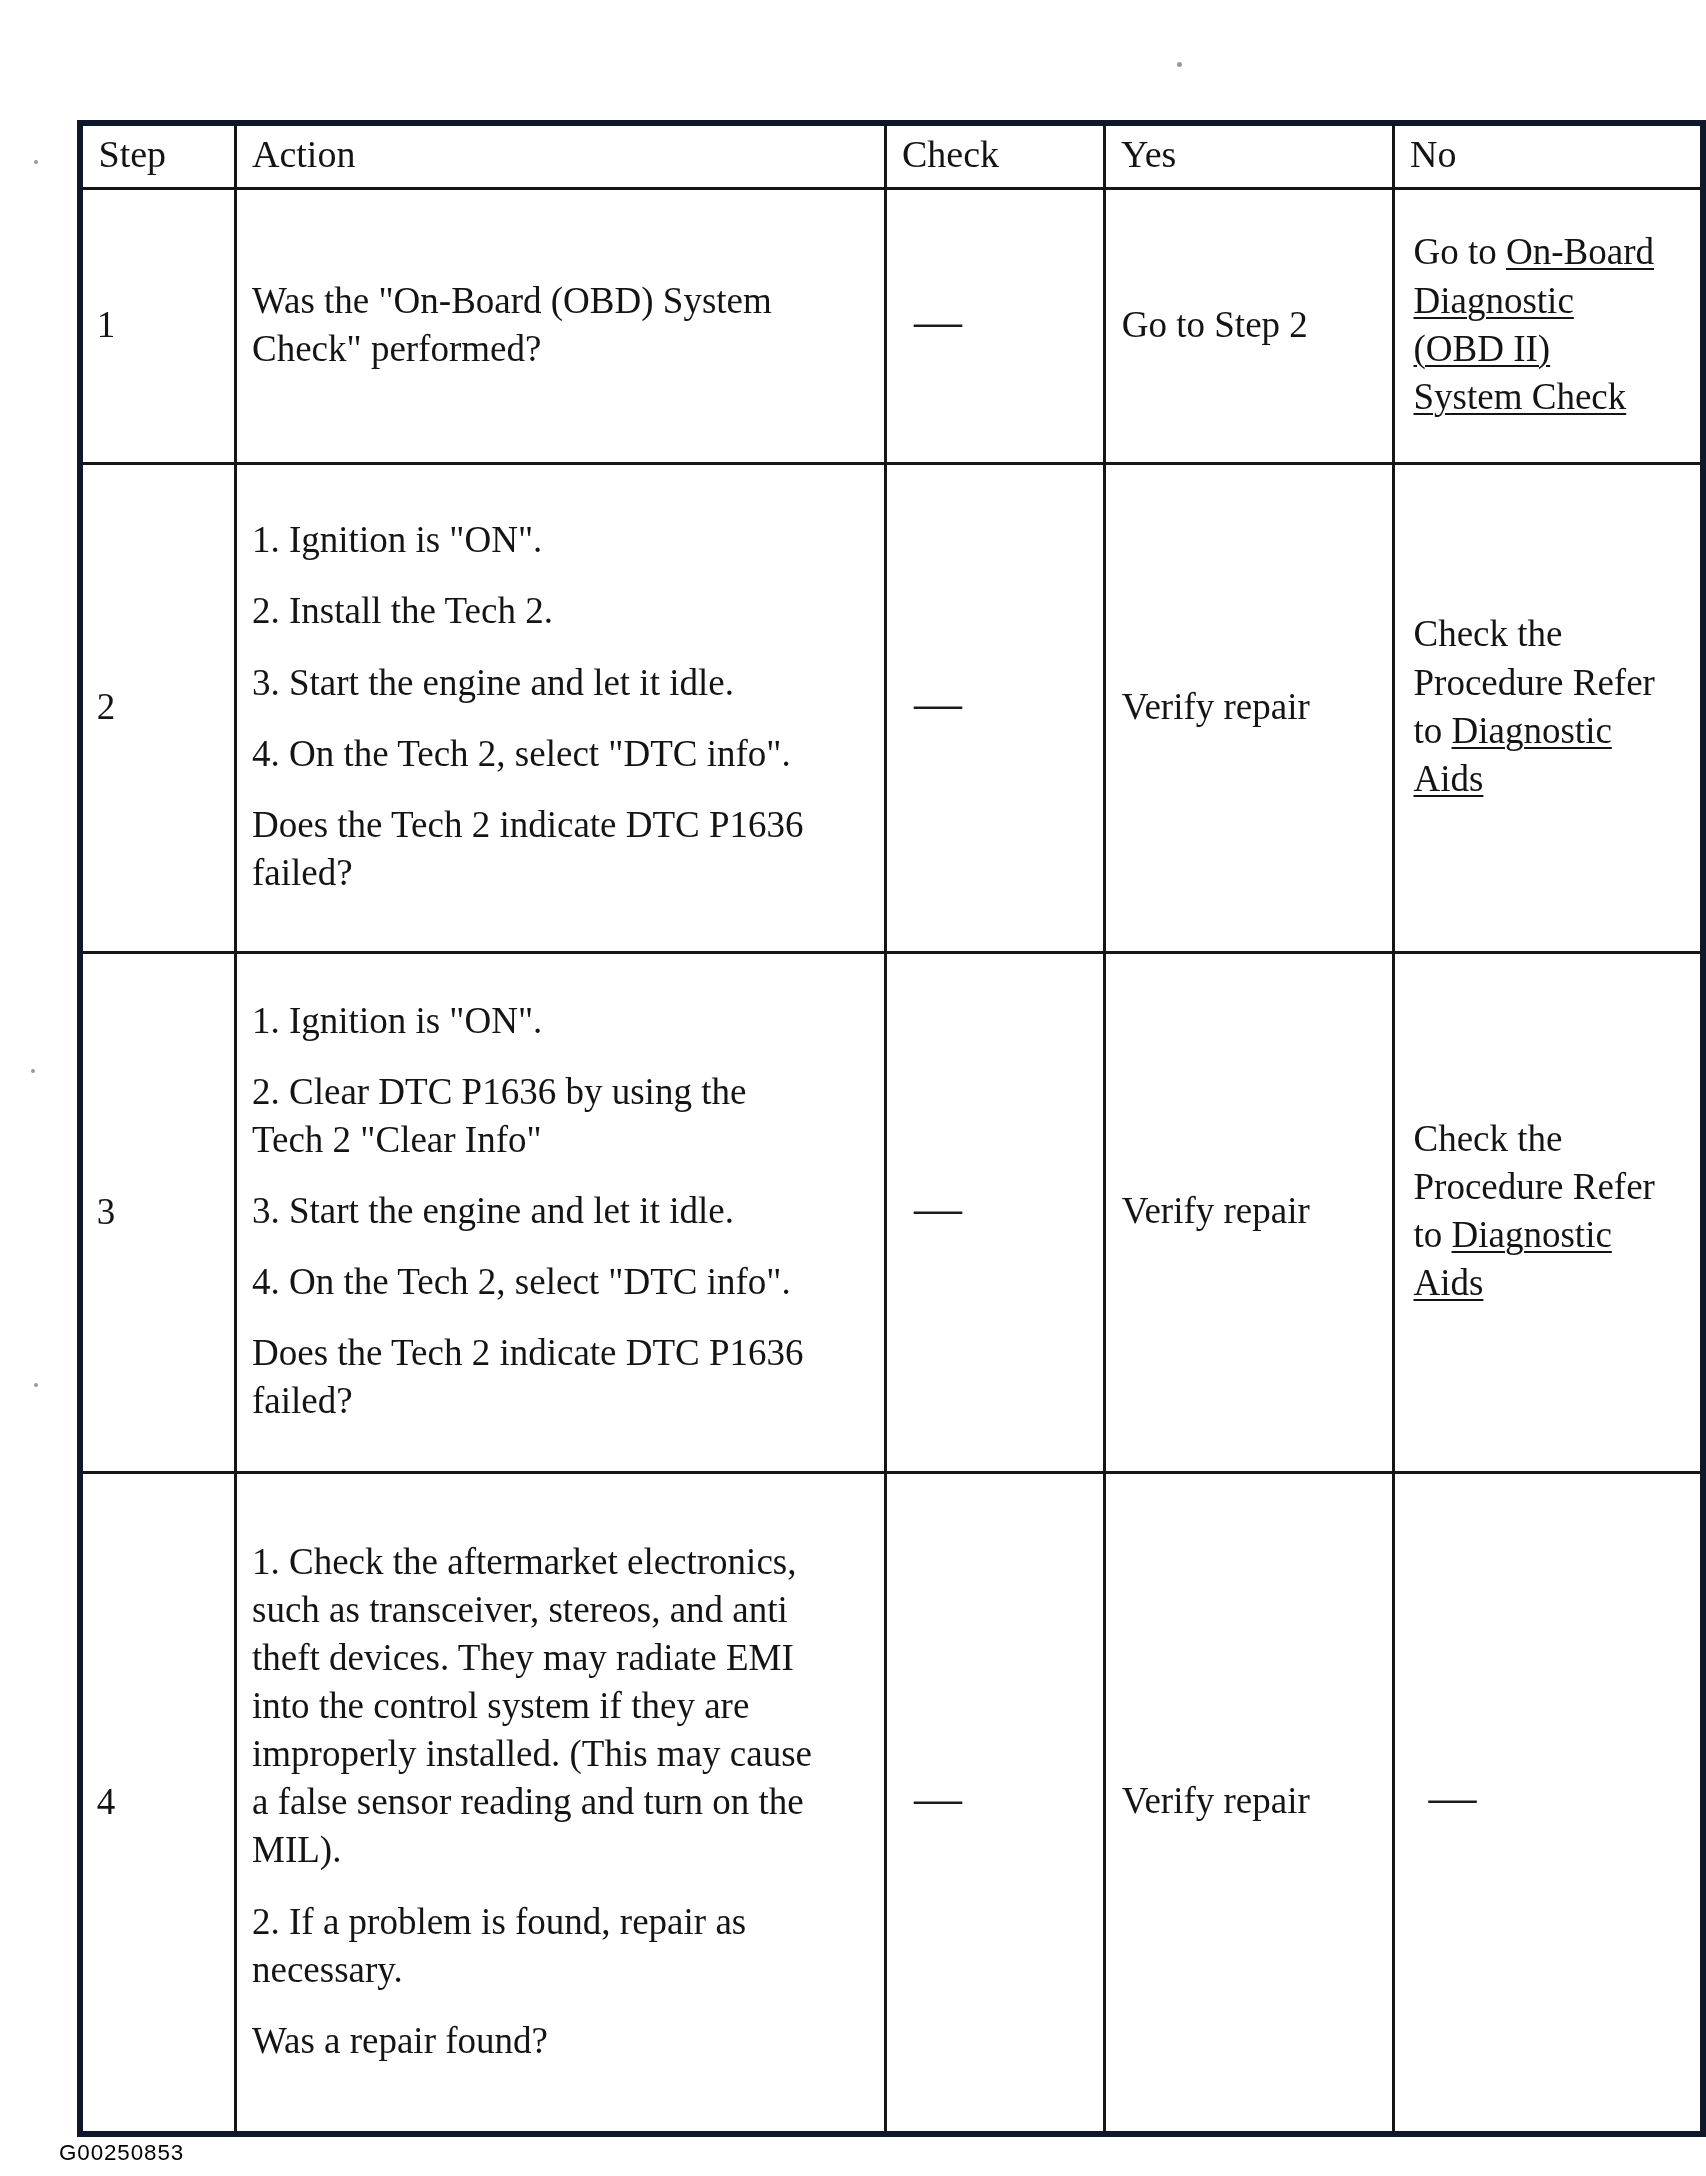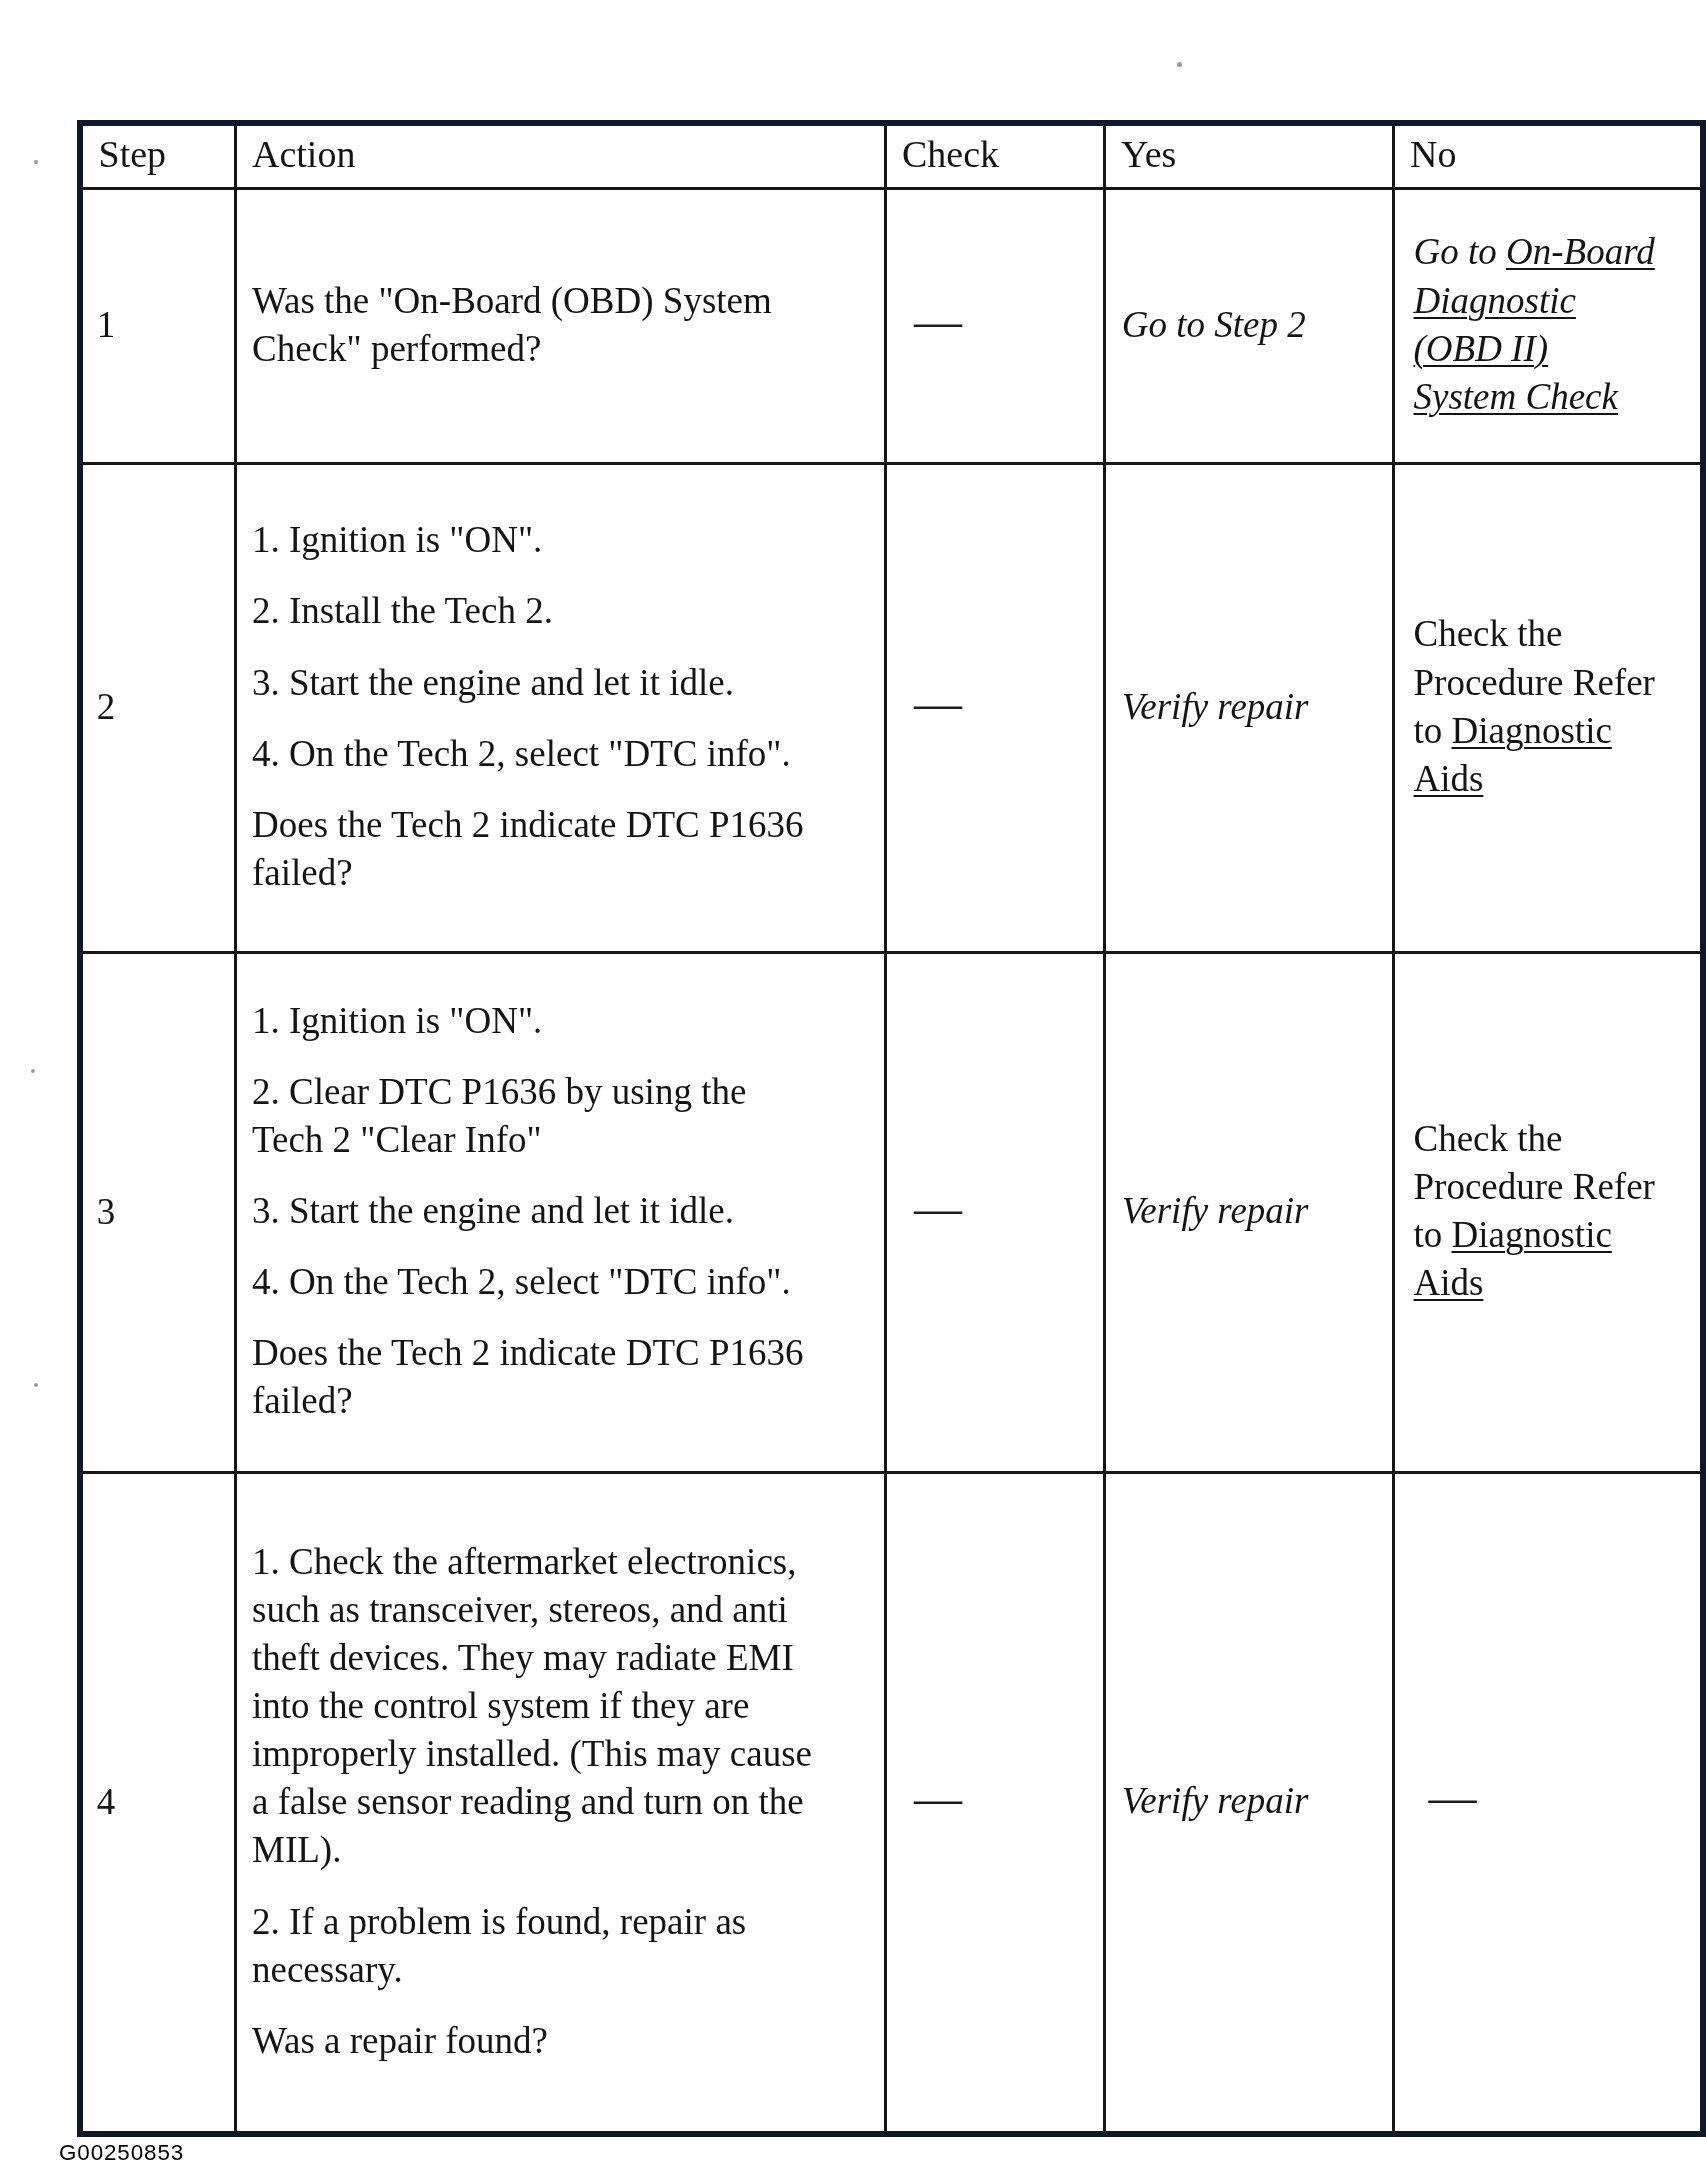--- a/index.html
+++ b/index.html
@@ -59,27 +59,26 @@
   .cell-action p:last-child { margin-bottom: 0; }
 
   .cell-values {
     vertical-align: middle;
     padding: 0 0 0 27.5px;
   }
 
   .cell-yes {
     vertical-align: bottom;
     padding: 12px 12px 13.8px 16.3px;
-    font-style: italic;
   }
 
   .cell-no {
     padding: 12px 40px 13.8px 19px;
   }
-  .cell-no-top    { vertical-align: top; font-style: italic; }
+  .cell-no-top    { vertical-align: top; }
   .cell-no-bottom { vertical-align: bottom; }
   .cell-no-middle { vertical-align: middle; padding-left: 34px; }
 
   .dash {
     display: inline-block;
     font-size: 48px;
     line-height: 17px;
     letter-spacing: 1.7px;
     color: #1c1c1c;
   }

